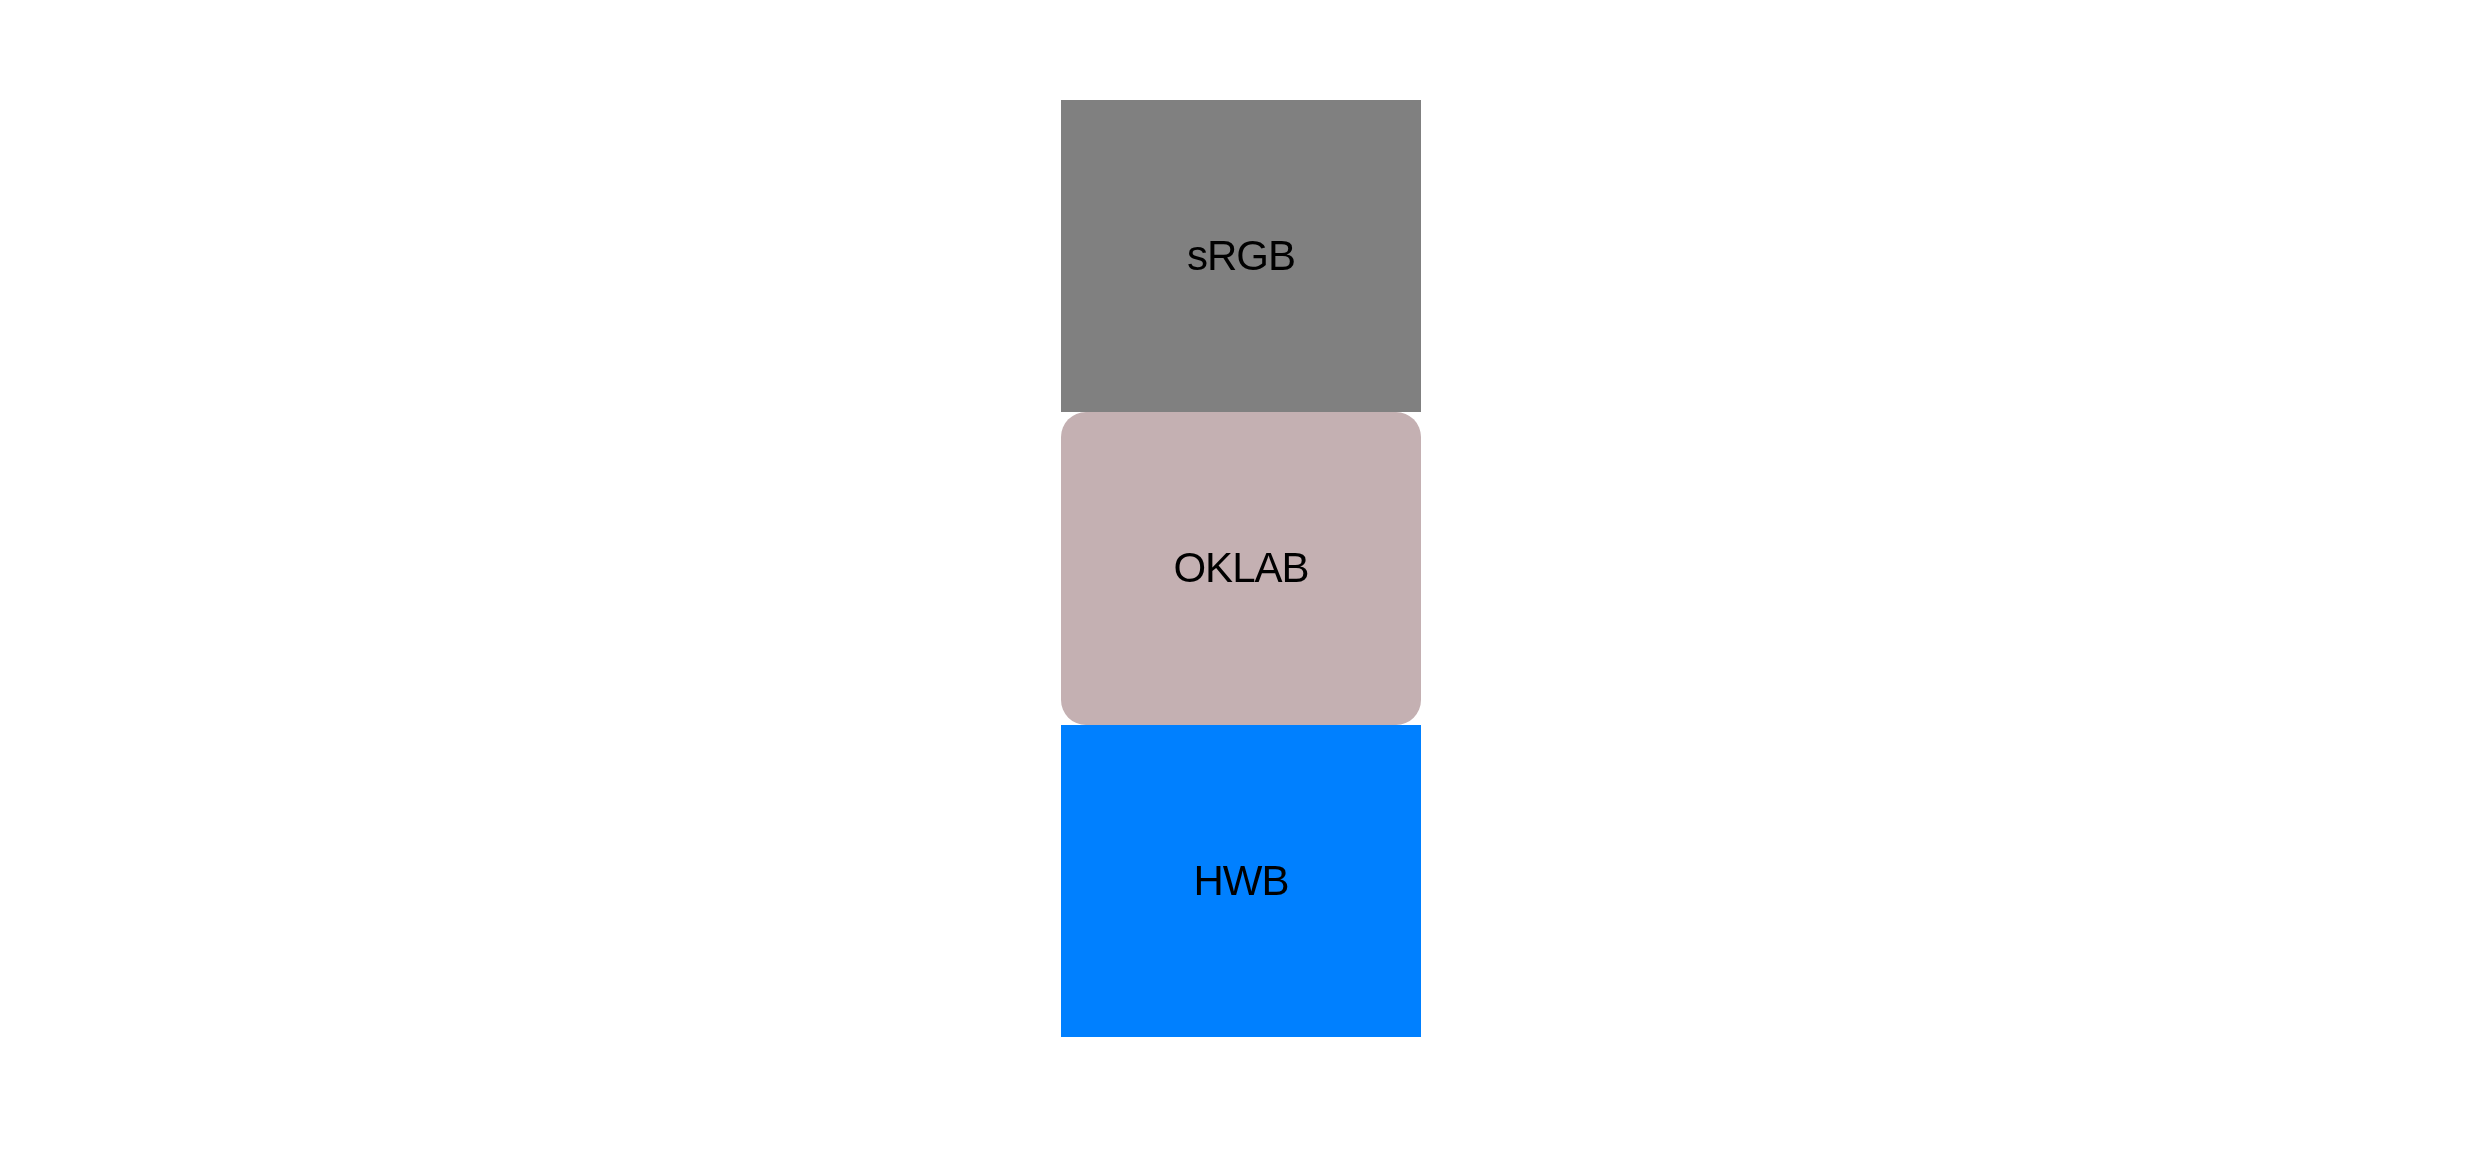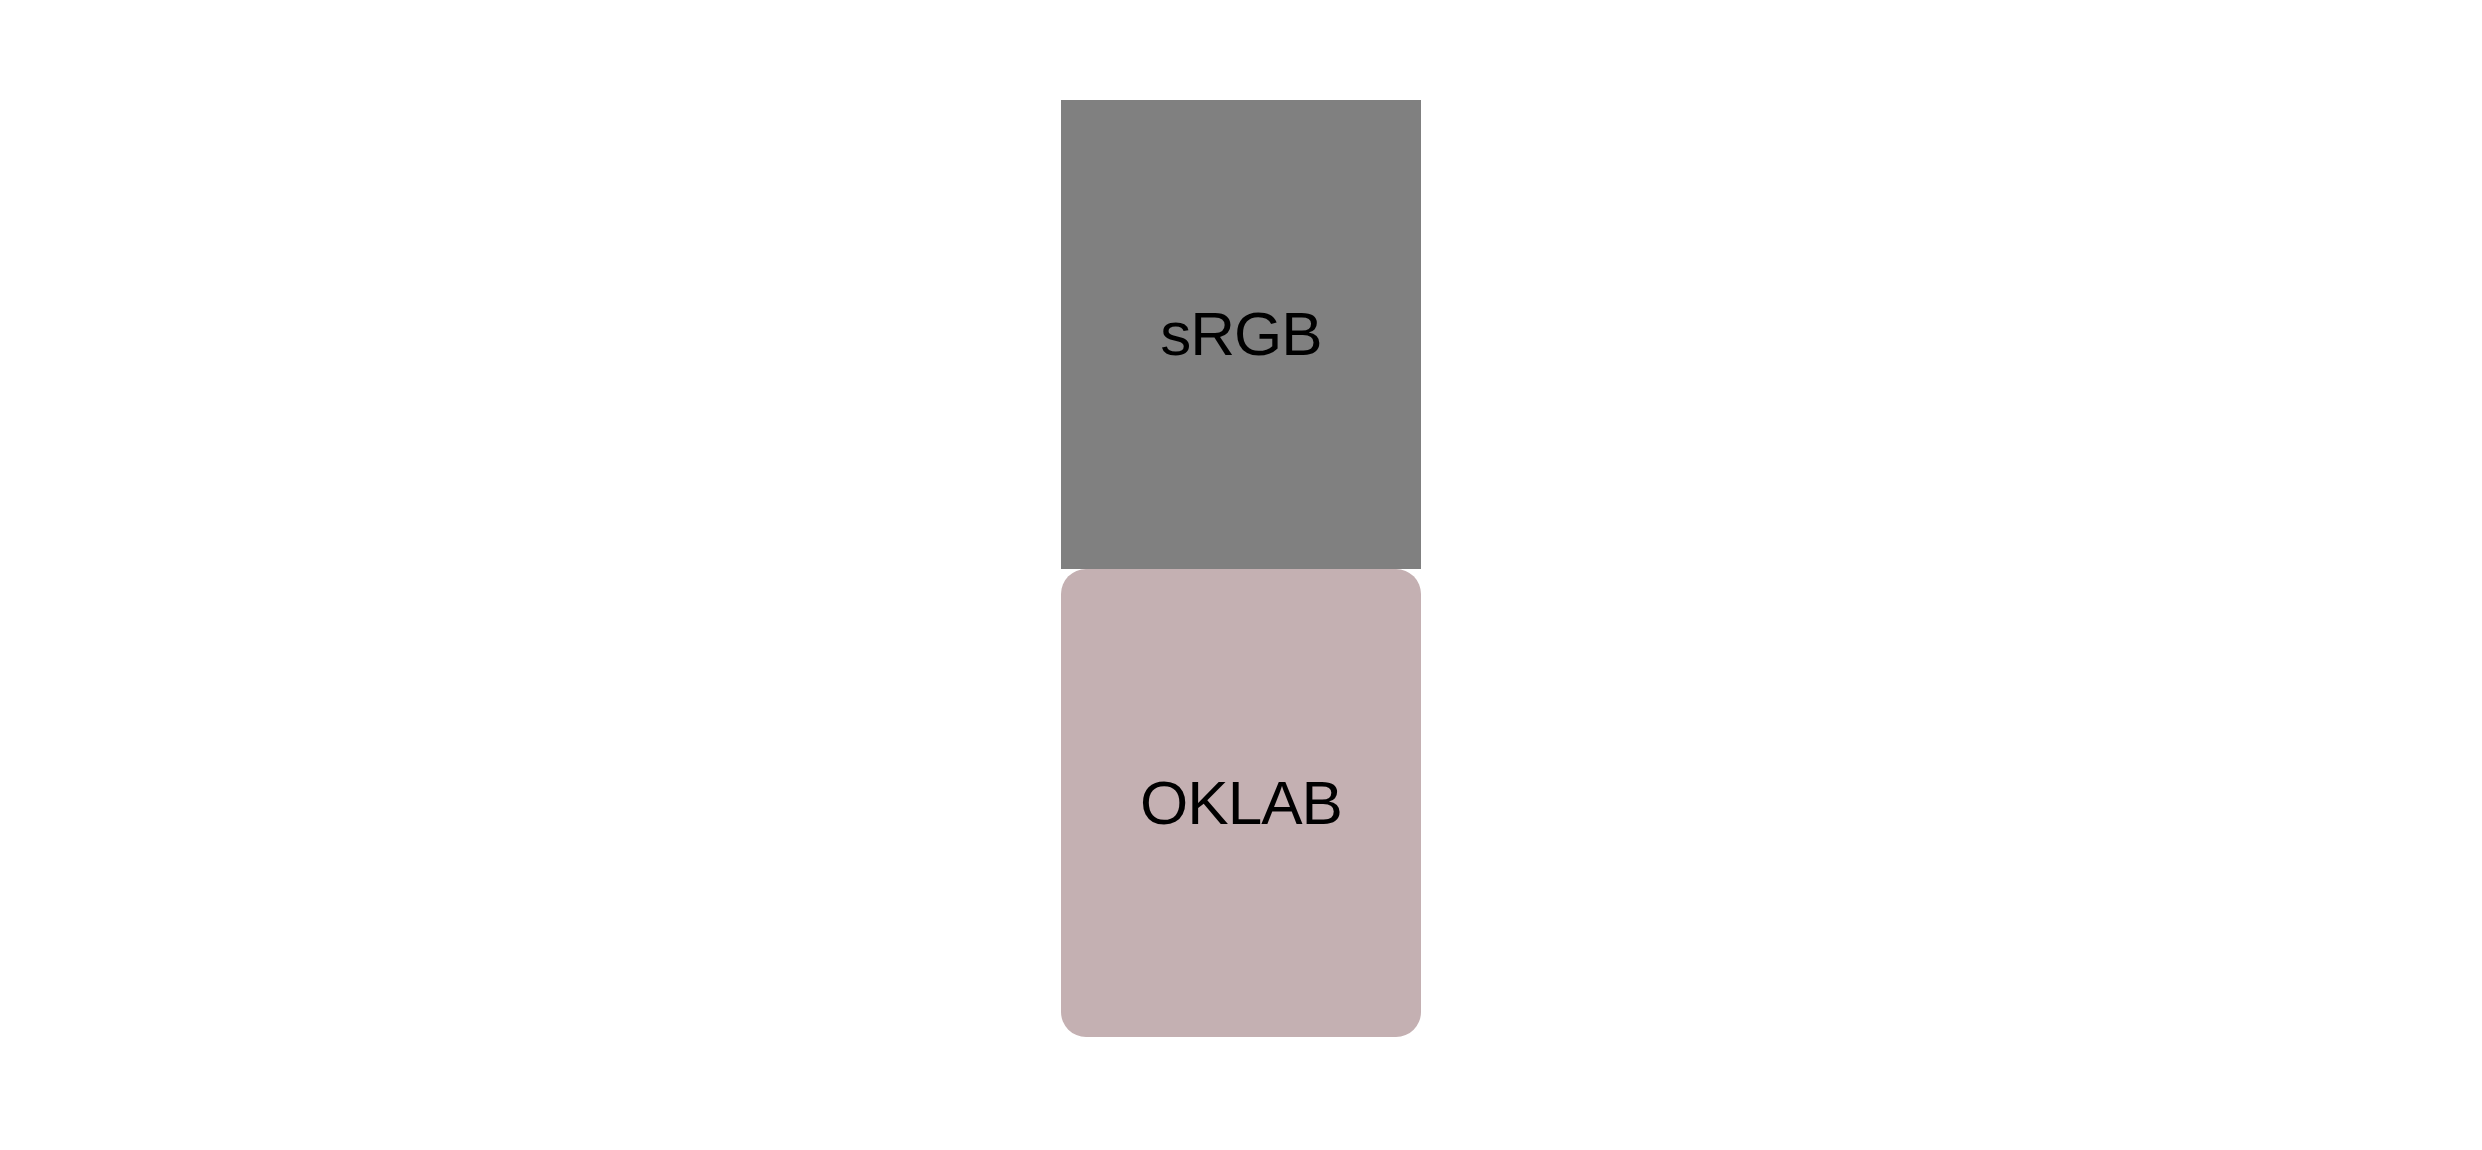--- a/index.html
+++ b/index.html
@@ -28,36 +28,39 @@
     flex-direction: column;
   }
   .swatch {
     flex: 1 1 0;
     display: flex;
     align-items: center;
     justify-content: center;
   }
   .swatch-label {
     color: #000000;
-    font-size: 62px;
+    font-size: 42px;
     letter-spacing: -1px;
     line-height: 1;
     user-select: none;
   }
 </style>
 </head>
 <body style="background: rgb(255, 255, 255);">
 
 <div class="figure-canvas">
   <div class="swatch-stack">
 
     <div class="swatch" style="background-color: rgb(128, 128, 128);">
       <span class="swatch-label">sRGB</span>
     </div>
 
     <div class="swatch" style="background-color: rgb(196, 176, 178); border-radius: 25px;">
       <span class="swatch-label">OKLAB</span>
     </div>
 
 
+    <div class="swatch" style="background-color: rgb(0, 128, 255);">
+      <span class="swatch-label">HWB</span>
+    </div>
 
   </div>
 </div>
 
 </body></html>

